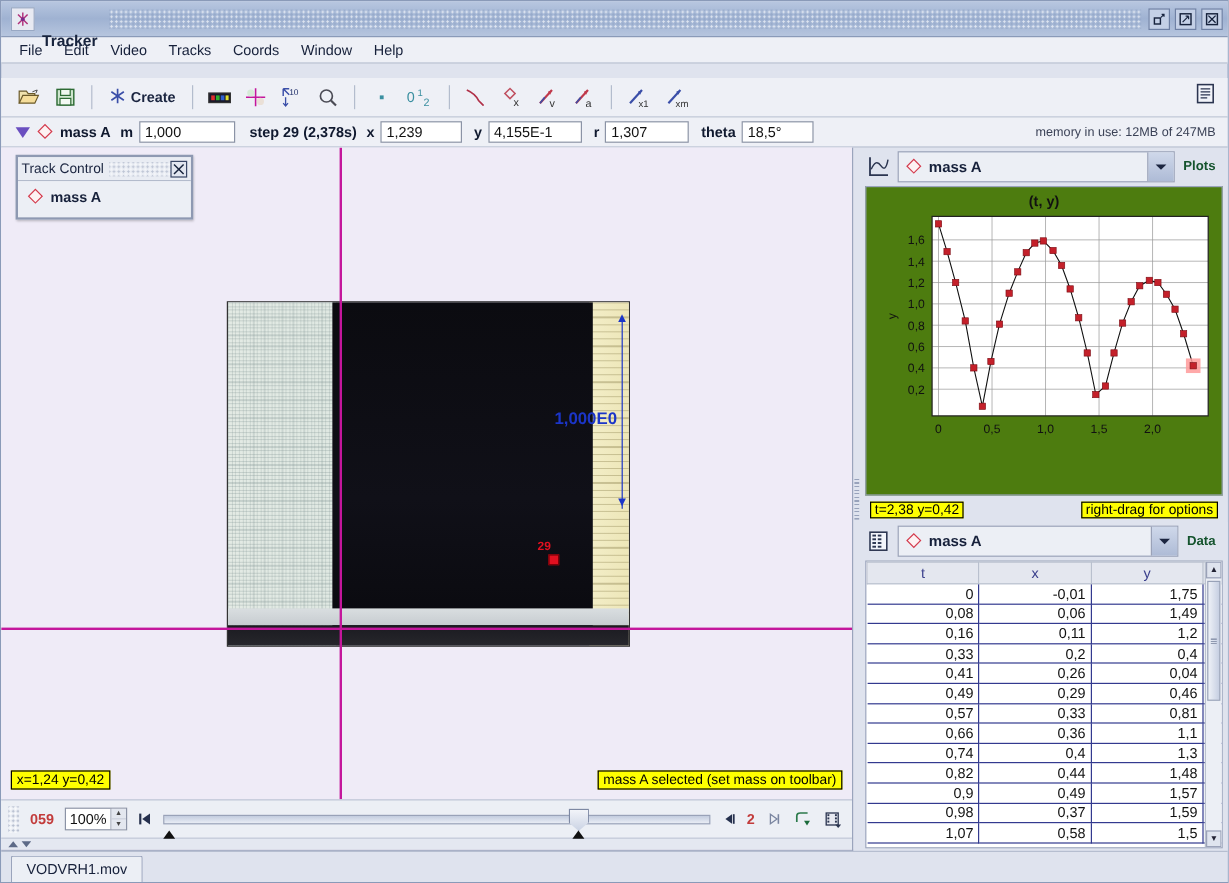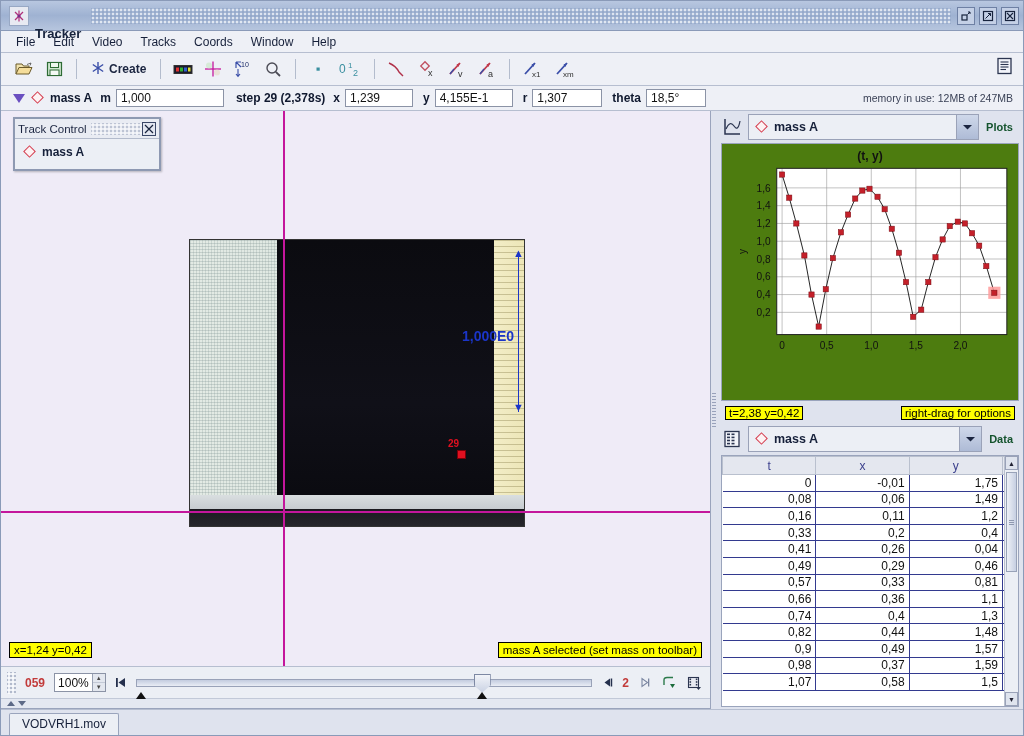--- a/index.html
+++ b/index.html
@@ -75,20 +75,21 @@
   }
 
   
   .toolbar {
     height: 33px;
     background: #eef0f6;
     border-bottom: 1px solid #b6bed0;
     display: flex; align-items: center;
     padding: 0 8px;
     position: relative;
+    margin-top: 12px;
   }
   .tbar-btn {
     height: 26px; min-width: 26px;
     display: flex; align-items: center; justify-content: center;
     padding: 0 3px; margin: 0 2px;
     cursor: default;
   }
   .tbar-sep {
     width: 1px; height: 20px; background: #b3bccd; margin: 0 7px;
   }
@@ -610,21 +611,21 @@
     </div>
   </div>
 
   <div class="trackbar">
     <div style="margin:0 8px 0 4px">
       <div class="tri-down"></div>
     </div>
     <div style="margin-right:8px"><span class="diamond"></span></div>
     <div class="lbl" style="margin-right:8px">mass A</div>
     <div class="plain" style="margin-right:3px">m</div>
-    <div class="tfield" style="width:108px">1,000</div>
+    <div class="tfield" style="width:80px">1,000</div>
     <div class="plain" style="margin:0 8px 0 10px">step 29 (2,378s)</div>
     <div class="plain" style="margin-right:3px">x</div>
     <div class="tfield" style="width:68px">1,239</div>
     <div class="plain" style="margin:0 3px 0 8px">y</div>
     <div class="tfield" style="width:78px">4,155E-1</div>
     <div class="plain" style="margin:0 3px 0 8px">r</div>
     <div class="tfield" style="width:70px">1,307</div>
     <div class="plain" style="margin:0 3px 0 8px">theta</div>
     <div class="tfield" style="width:60px">18,5°</div>
     <div class="memtext">memory in use: 12MB of 247MB</div>

